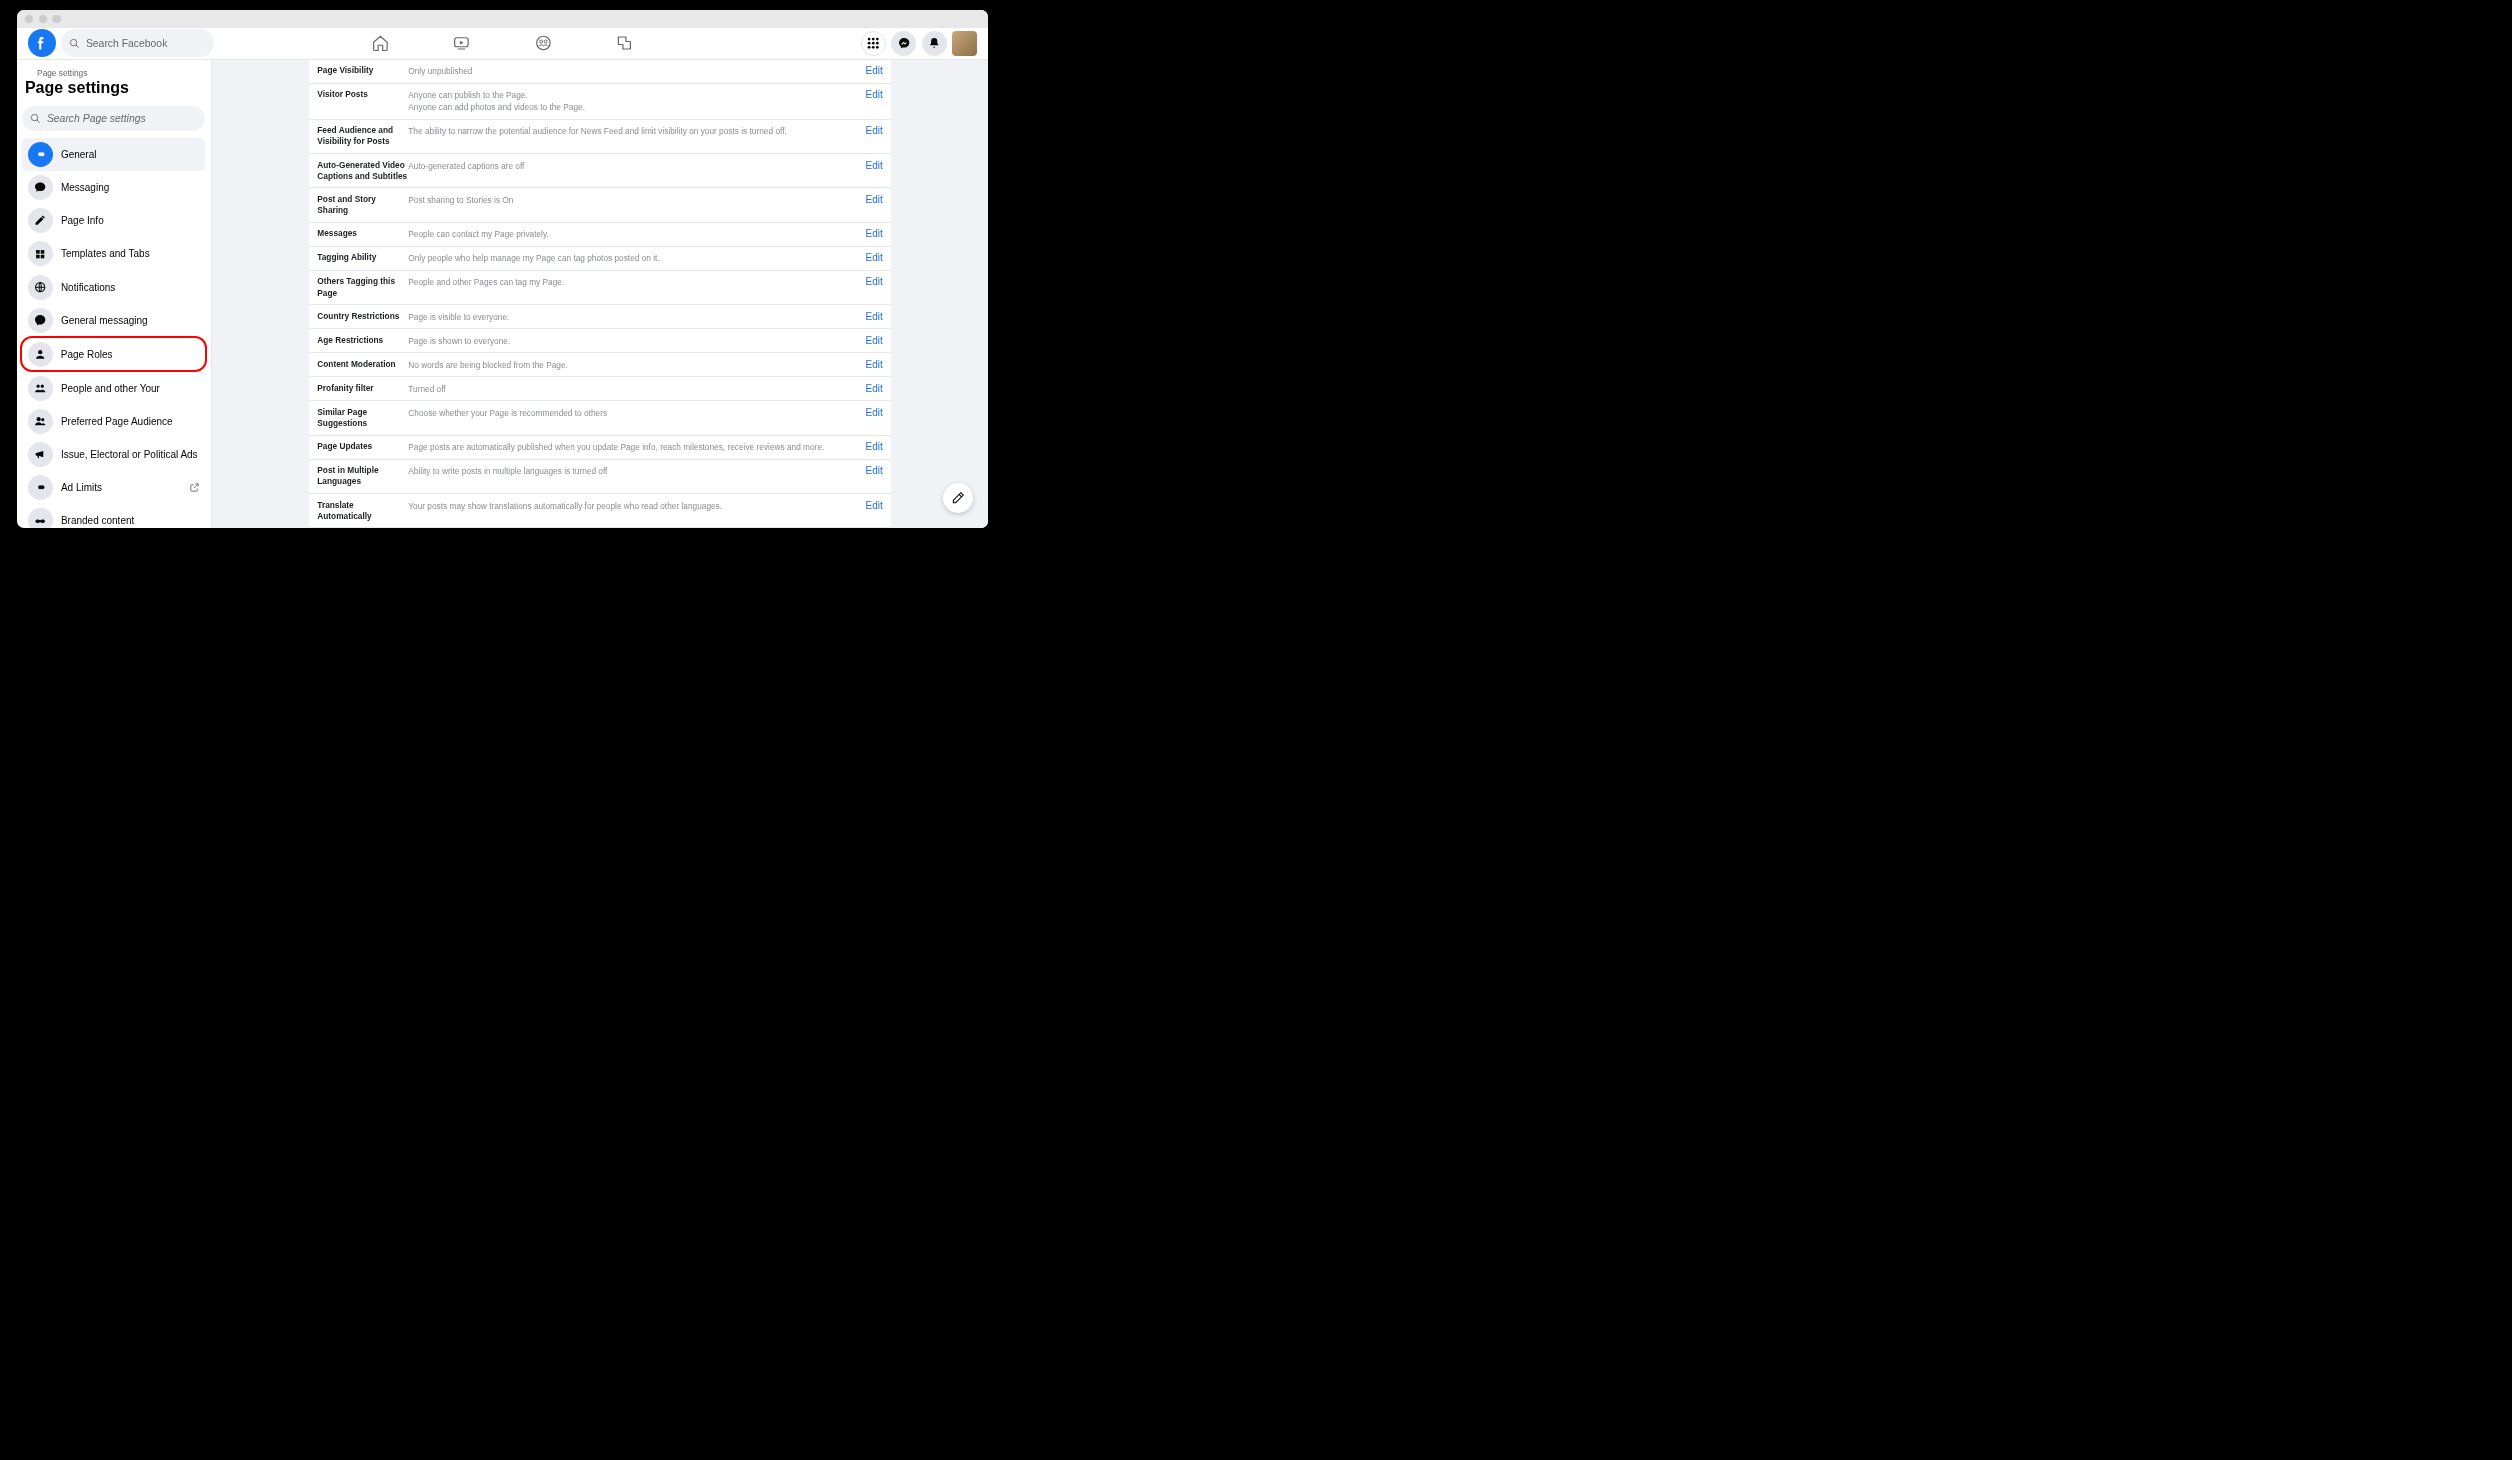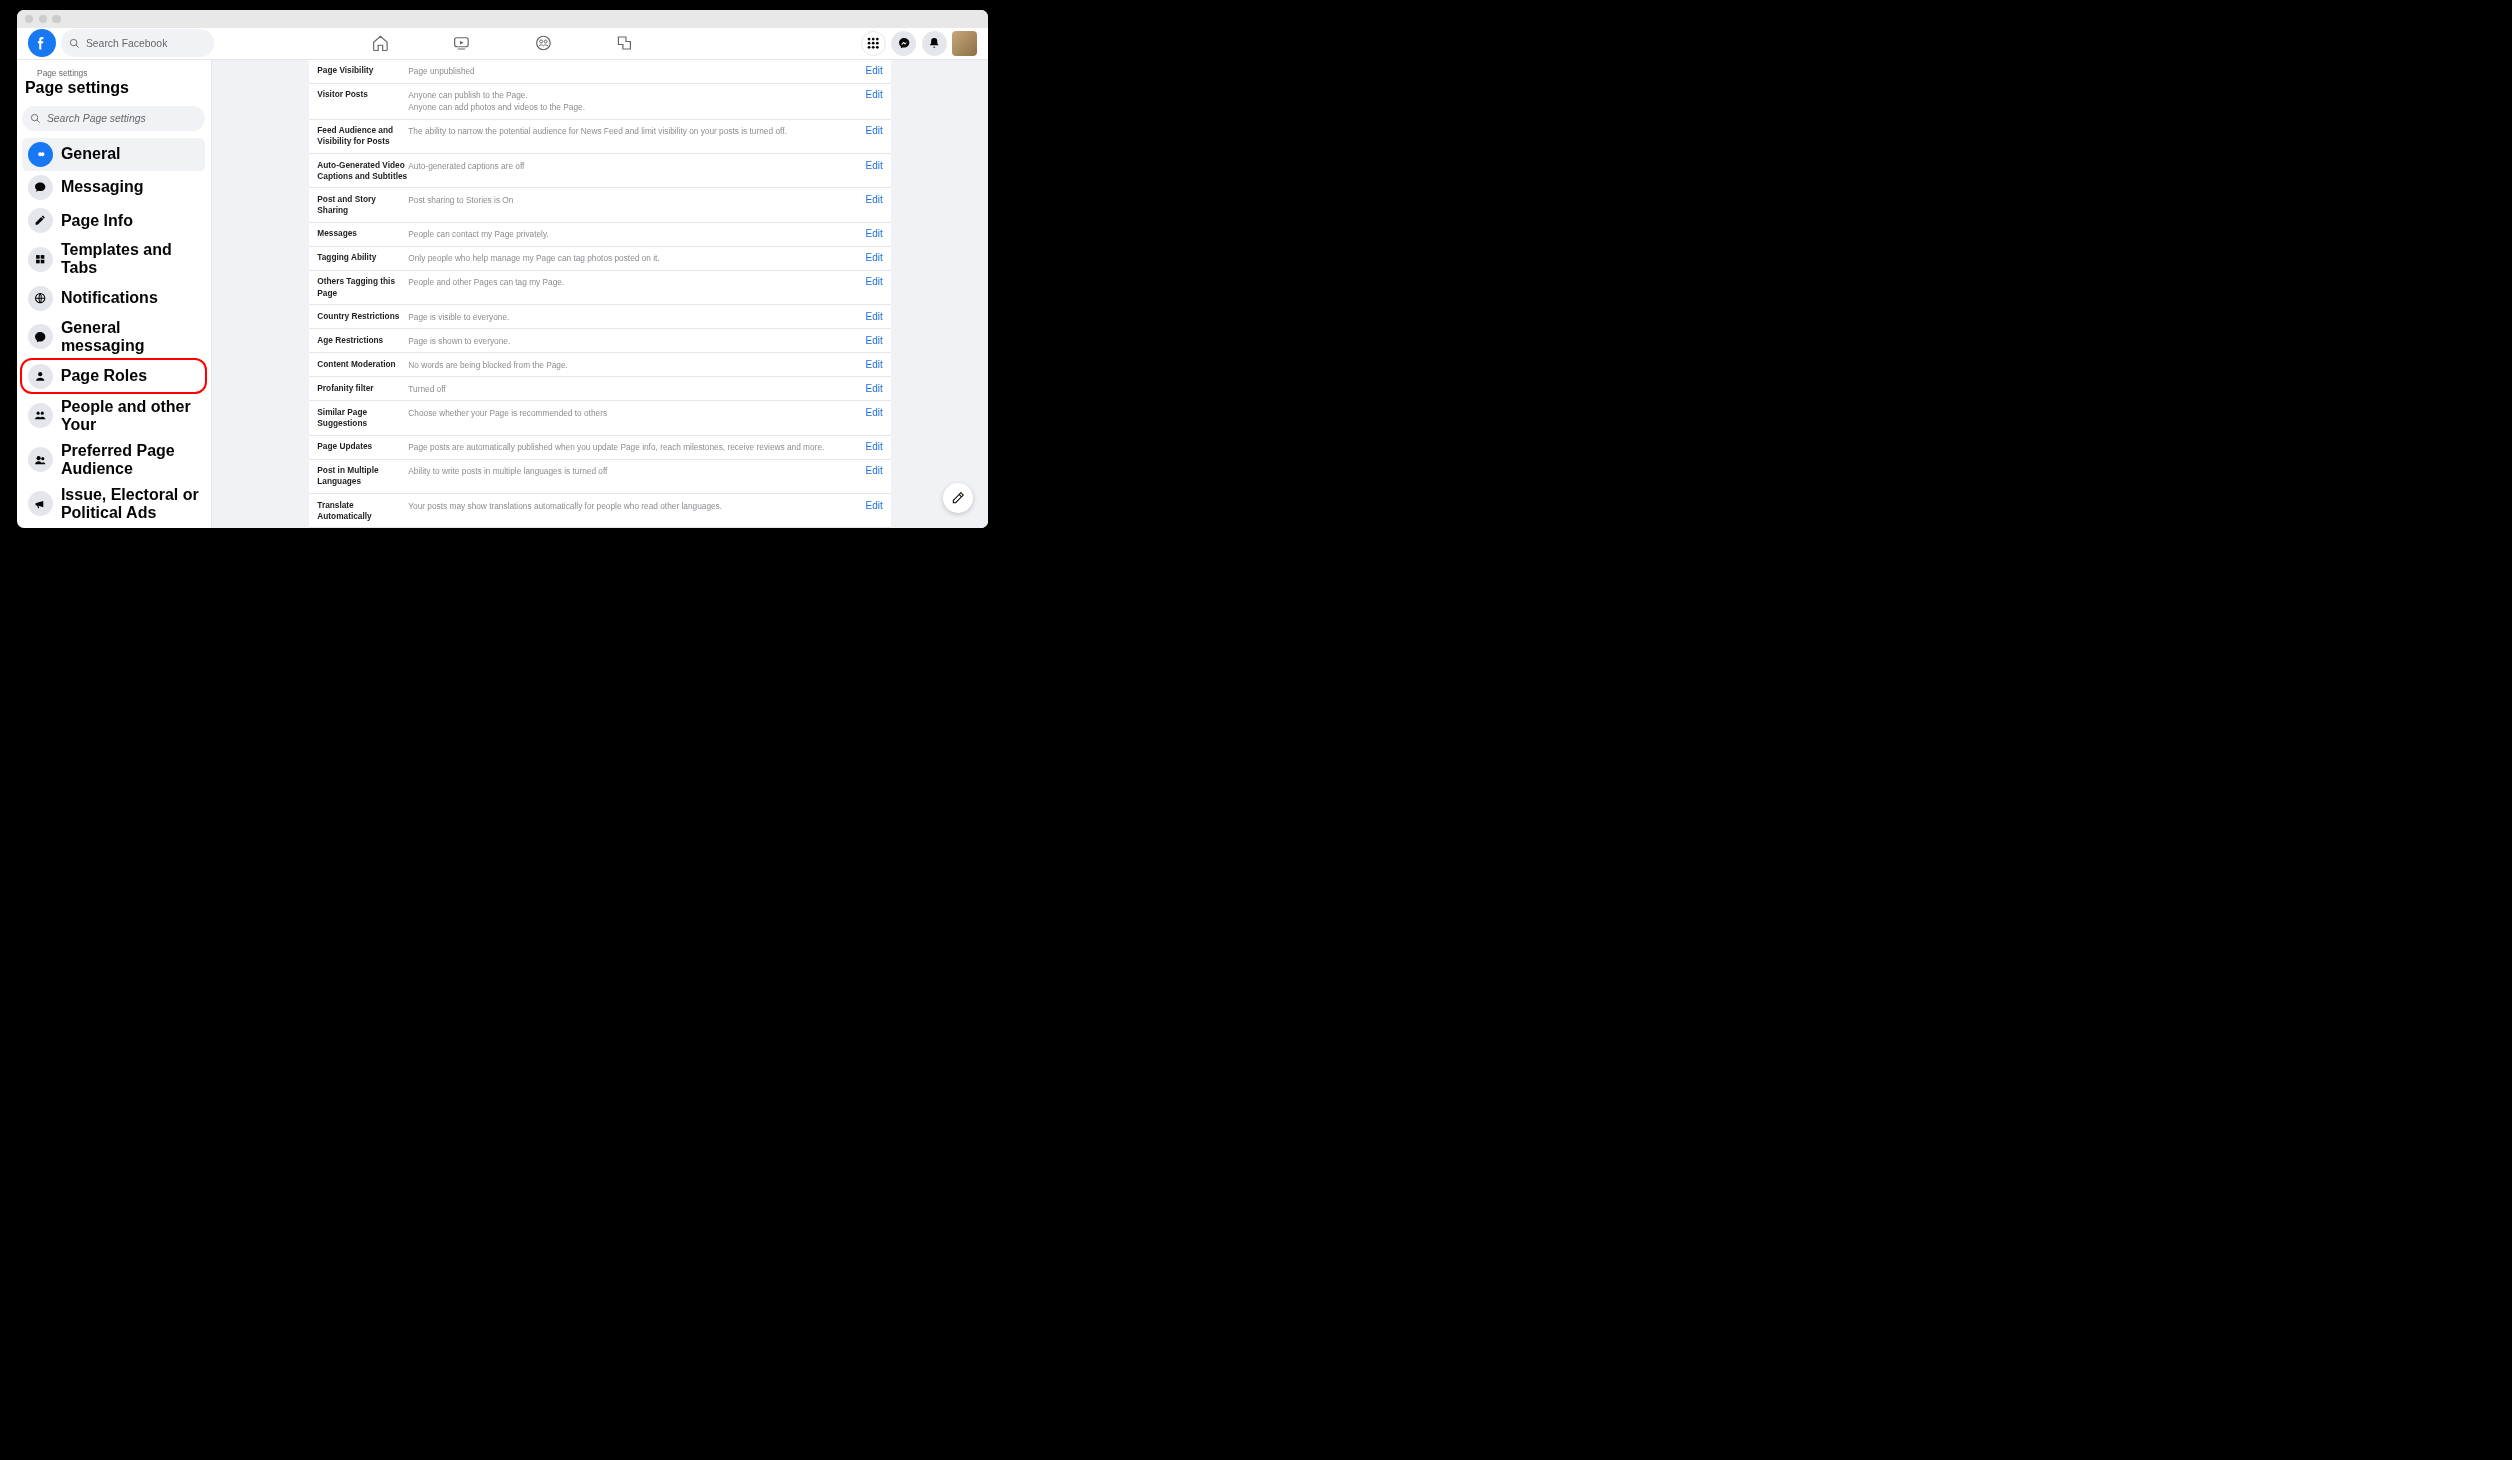--- a/index.html
+++ b/index.html
@@ -20,21 +20,21 @@
 .sidebar { width: 195px; border-right: 0.7px solid #e4e6eb; overflow-y: auto; padding: 5.5px; }
 .crumb { font-size: 8.3px; color: #65676b; padding: 2.8px 15px 1.4px; }
 .page-title { font-size: 16px; font-weight: 700; padding: 0 2.8px 8.3px; }
 .sb-search { margin: 0 0 7px; background: #f0f2f5; border-radius: 14px; height: 25px; display: flex; align-items: center; padding: 0 8.3px; color: #65676b; font-size: 10.4px; font-style: italic; }
 .sb-search svg { margin-right: 5.5px; }
 .sb-item { display: flex; align-items: center; padding: 4.1px 5.5px; border-radius: 5.5px; cursor: pointer; position: relative; }
 .sb-item.active { background: #f0f2f5; }
 .sb-item.highlighted { border: 2.1px solid #ff0000; border-radius: 12px; margin: -0.7px -2.1px; padding: 3.5px 5.5px; }
 .sb-icon { width: 25px; height: 25px; border-radius: 50%; background: #e4e6eb; display: flex; align-items: center; justify-content: center; margin-right: 8.3px; flex-shrink: 0; }
 .sb-item.active .sb-icon { background: #1877f2; color: #fff; }
-.sb-label { font-size: 16px; font-weight: 700; color: #050505; }
+.sb-label { font-size: 10px; font-weight: 400; color: #050505; }
 .ext-icon { margin-left: auto; }
 .main { flex: 1; background: #f0f2f5; overflow-y: auto; display: flex; justify-content: center; }
 .settings-panel { width: 582px; background: #fff; margin-top: 0; }
 .row { display: flex; align-items: flex-start; padding: 5.5px 8.3px; border-bottom: 0.7px solid #e4e6eb; font-size: 8.3px; }
 .row-label { width: 91px; font-weight: 700; color: #1c1e21; flex-shrink: 0; line-height: 1.35; }
 .row-value { flex: 1; color: #8a8d91; line-height: 1.45; padding-right: 7px; }
 .row-edit { color: #216fdb; font-size: 10px; cursor: pointer; }
 .fab { position: absolute; right: 15px; bottom: 15px; width: 30px; height: 30px; border-radius: 50%; background: #fff; box-shadow: 0 1.4px 5.5px rgba(0,0,0,0.2); display: flex; align-items: center; justify-content: center; cursor: pointer; }
 svg { display: block; }
 </style>
@@ -241,21 +241,21 @@
             </div>
             <div class="sb-label">Branded content</div>
           </div>
         </div>
     </div>
 
     <div class="main">
       <div class="settings-panel" id="settings-panel">
           <div class="row">
             <div class="row-label">Page Visibility</div>
-            <div class="row-value">Page unpublished</div>
+            <div class="row-value">Only unpublished</div>
             <div class="row-edit">Edit</div>
           </div>
           <div class="row">
             <div class="row-label">Visitor Posts</div>
             <div class="row-value">Anyone can publish to the Page.<br>Anyone can add photos and videos to the Page.</div>
             <div class="row-edit">Edit</div>
           </div>
           <div class="row">
             <div class="row-label">Feed Audience and Visibility for Posts</div>
             <div class="row-value">The ability to narrow the potential audience for News Feed and limit visibility on your posts is turned off.</div>

